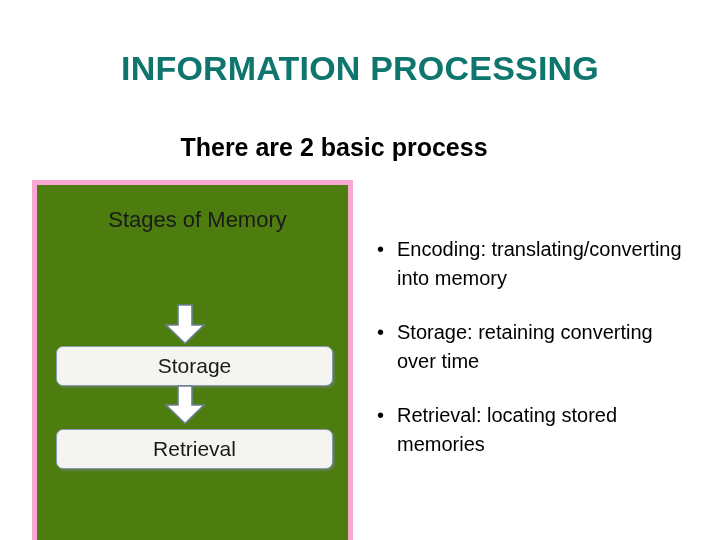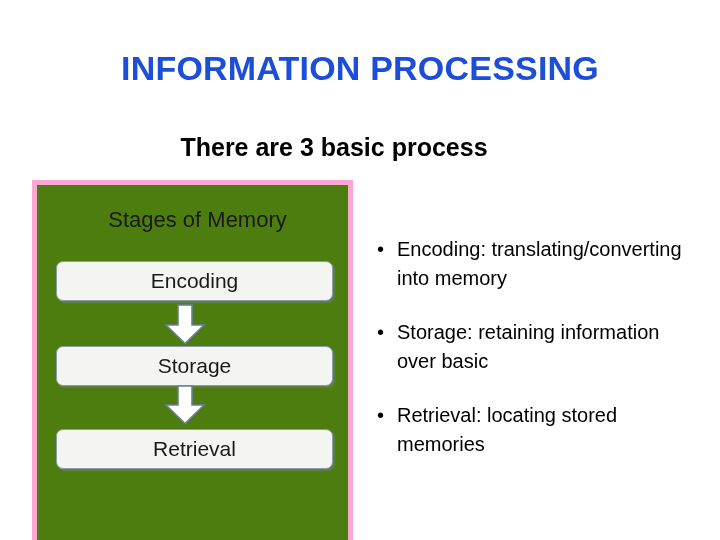--- a/index.html
+++ b/index.html
@@ -28,21 +28,21 @@
     position: absolute;
     left: 0;
     top: 48px;
     width: 720px;
     text-align: center;
     font-family: "Liberation Sans", sans-serif;
     font-weight: bold;
     font-size: 34px;
     line-height: 40px;
     letter-spacing: 0.2px;
-    color: #1d4ed8;
+    color: #0f766e;
   }
 
   
   .slide-subtitle {
     position: absolute;
     left: 0;
     top: 132px;
     width: 668px;
     text-align: center;
     font-family: "Liberation Sans", sans-serif;
@@ -135,29 +135,26 @@
   }
   .bullet-text { display: block; margin-top: 26px; }
 </style>
 </head>
 <body>
 
 <div id="slide">
 
   <div class="slide-title">INFORMATION PROCESSING</div>
 
-  <div class="slide-subtitle">There are 3 basic process</div>
+  <div class="slide-subtitle">There are 2 basic process</div>
 
   <div class="diagram">
 
     <div class="diagram-heading">Stages of Memory</div>
 
-    <div class="stage-box b1">
-      <span>Encoding</span>
-    </div>
 
     <div class="arrow a1">
       <svg viewBox="0 0 42 41" xmlns="http://www.w3.org/2000/svg">
         <polygon points="14,1 28,1 28,21 40,21 21,39.5 2,21 14,21" fill="#ffffff" stroke="#6b7f96" stroke-width="1.6" stroke-linejoin="miter"></polygon>
       </svg>
     </div>
 
     <div class="stage-box b2">
       <span>Storage</span>
     </div>
@@ -176,21 +173,21 @@
 
   <div class="bullets">
 
     <div class="bullet-item">
       <span class="bullet-dot">•</span>
       <span class="bullet-text">Encoding: translating/converting into memory</span>
     </div>
 
     <div class="bullet-item">
       <span class="bullet-dot">•</span>
-      <span class="bullet-text">Storage: retaining information over basic</span>
+      <span class="bullet-text">Storage: retaining converting over time</span>
     </div>
 
     <div class="bullet-item">
       <span class="bullet-dot">•</span>
       <span class="bullet-text">Retrieval: locating stored memories</span>
     </div>
 
   </div>
 
 </div>

